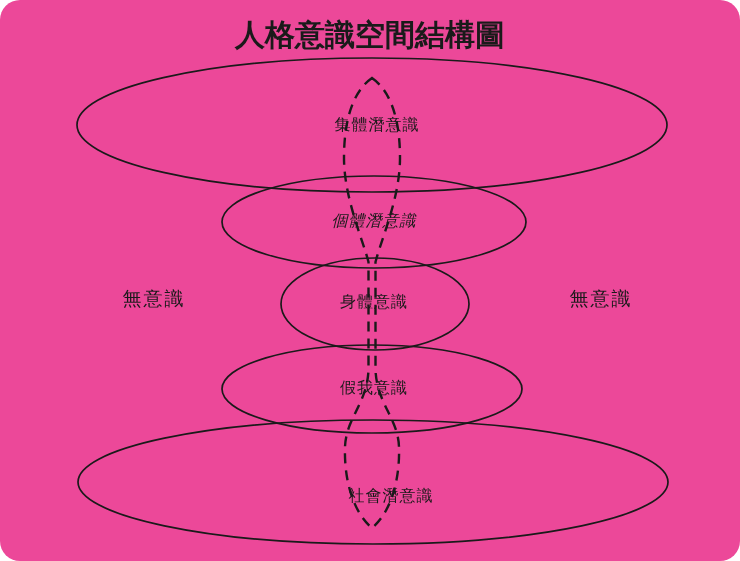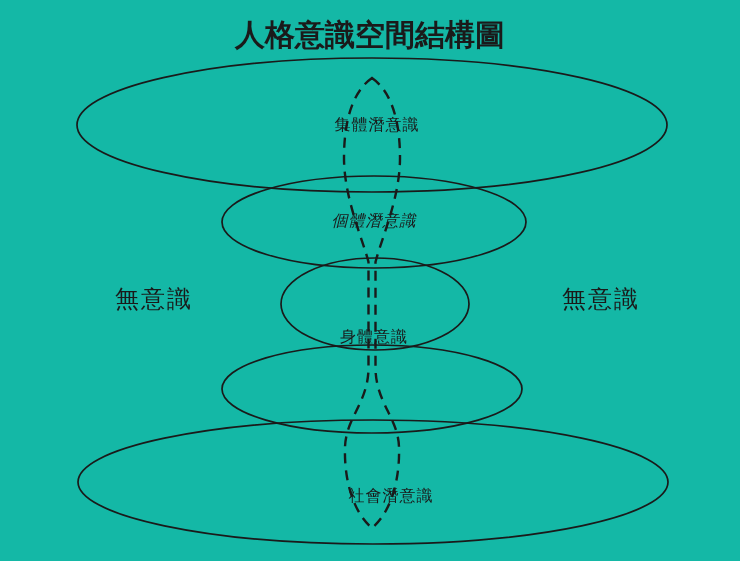--- a/index.html
+++ b/index.html
@@ -4,24 +4,25 @@
 <style>
   html, body {
     margin: 0;
     padding: 0;
     background: #ffffff;
   }
   .stage {
     position: relative;
     width: 740px;
     height: 561px;
-    background: #14b8a6;
+    background: #ec4899;
     overflow: hidden;
     font-family: "Liberation Sans", "DejaVu Sans", sans-serif;
     color: #1a1a1a;
+    border-radius: 20px;
   }
   svg.layer {
     position: absolute;
     left: 0;
     top: 0;
     width: 740px;
     height: 561px;
   }
   ellipse.solid {
     fill: none;
@@ -48,21 +49,21 @@
   .ellipse-label {
     position: absolute;
     transform: translate(-50%, -50%);
     font-size: 16px;
     letter-spacing: 1px;
     white-space: nowrap;
   }
   .side-label {
     position: absolute;
     transform: translate(-50%, -50%);
-    font-size: 24px;
+    font-size: 19px;
     letter-spacing: 2px;
     white-space: nowrap;
   }
 </style>
 </head>
 <body>
 
 <div class="stage">
 
   <svg class="layer" viewBox="0 0 740 561" xmlns="http://www.w3.org/2000/svg">
@@ -81,19 +82,20 @@
          C 346 418, 367 404, 368.5 370
          L 368.5 262
          C 363 240, 344 198, 344 158
          C 344 122, 352 92, 372 78 Z"></path>
   </svg>
 
   <div class="page-title">人格意識空間結構圖</div>
 
   <div class="ellipse-label" style="left: 377px; top: 125px;">集體潛意識</div>
   <div class="ellipse-label" style="left: 374px; top: 221px; font-style: italic;">個體潛意識</div>
-  <div class="ellipse-label" style="left: 374px; top: 302px; margin-top: 35px;">身體意識</div>
+  <div class="ellipse-label" style="left: 374px; top: 302px;">身體意識</div>
+  <div class="ellipse-label" style="left: 374px; top: 388px;">假我意識</div>
   <div class="ellipse-label" style="left: 377px; top: 496px; margin-left: 14px;">社會潛意識</div>
 
   <div class="side-label" style="left: 154px; top: 299px;">無意識</div>
   <div class="side-label" style="left: 601px; top: 299px;">無意識</div>
 
 </div>
 
 </body></html>

